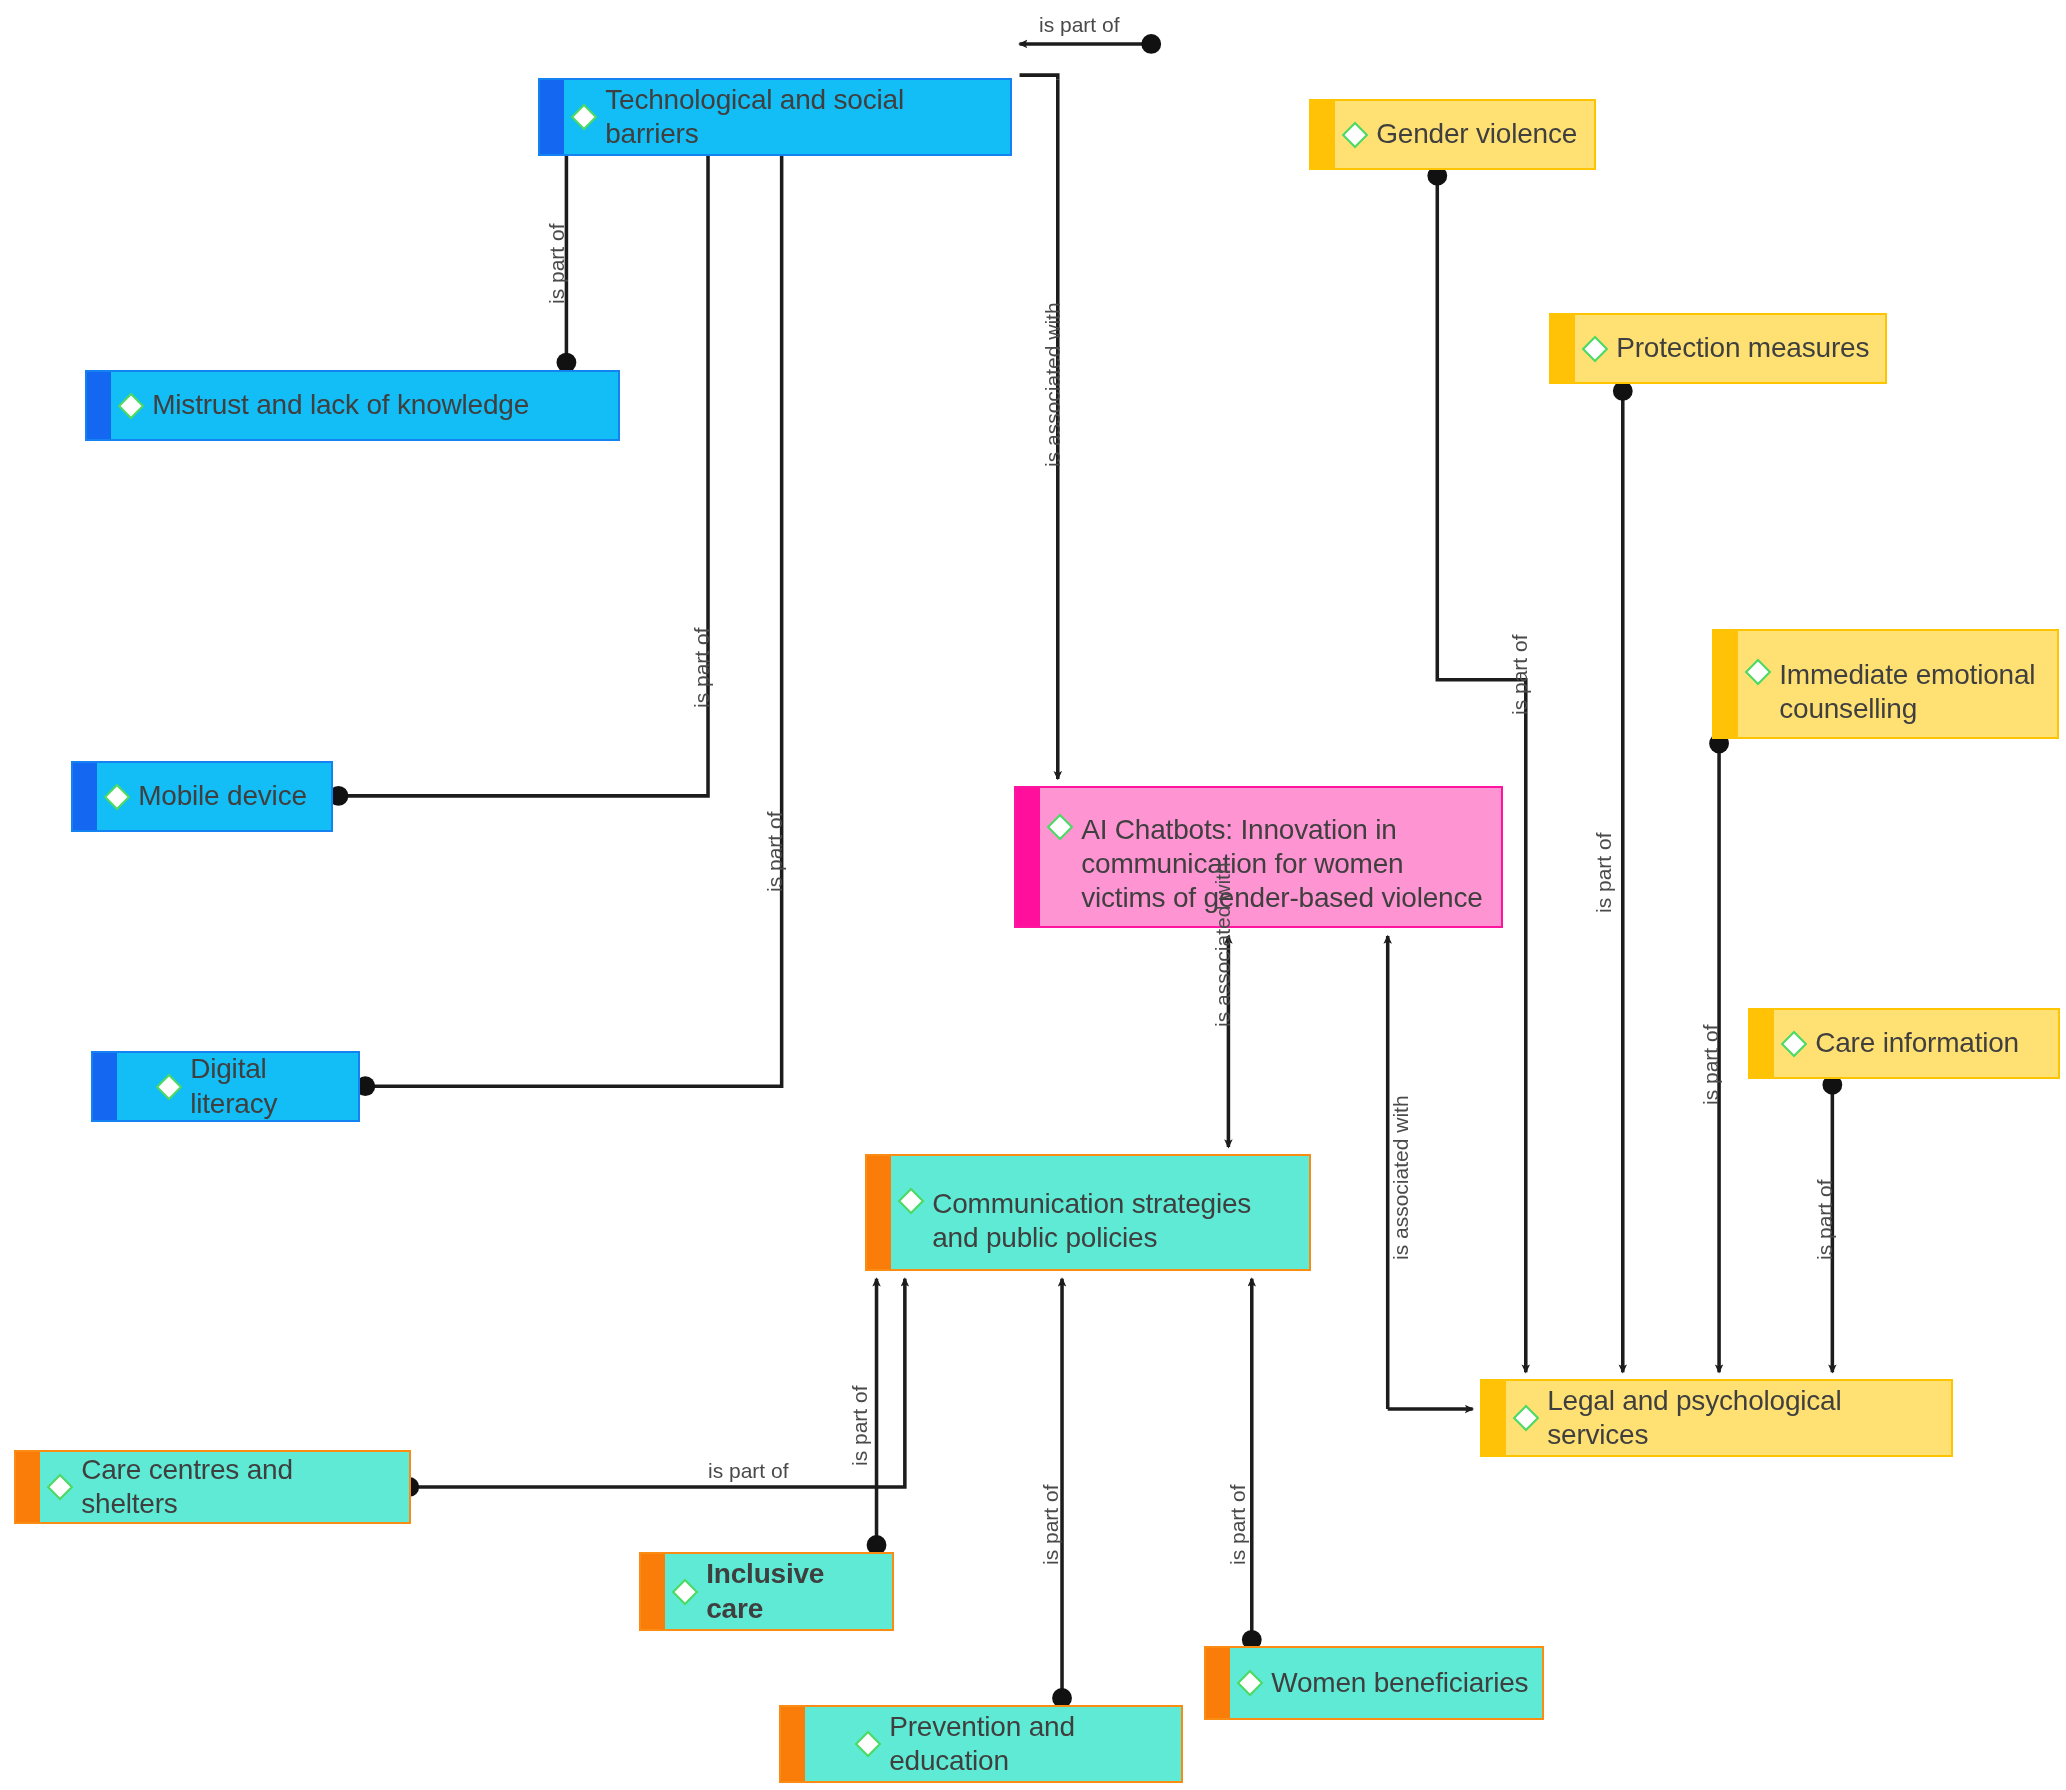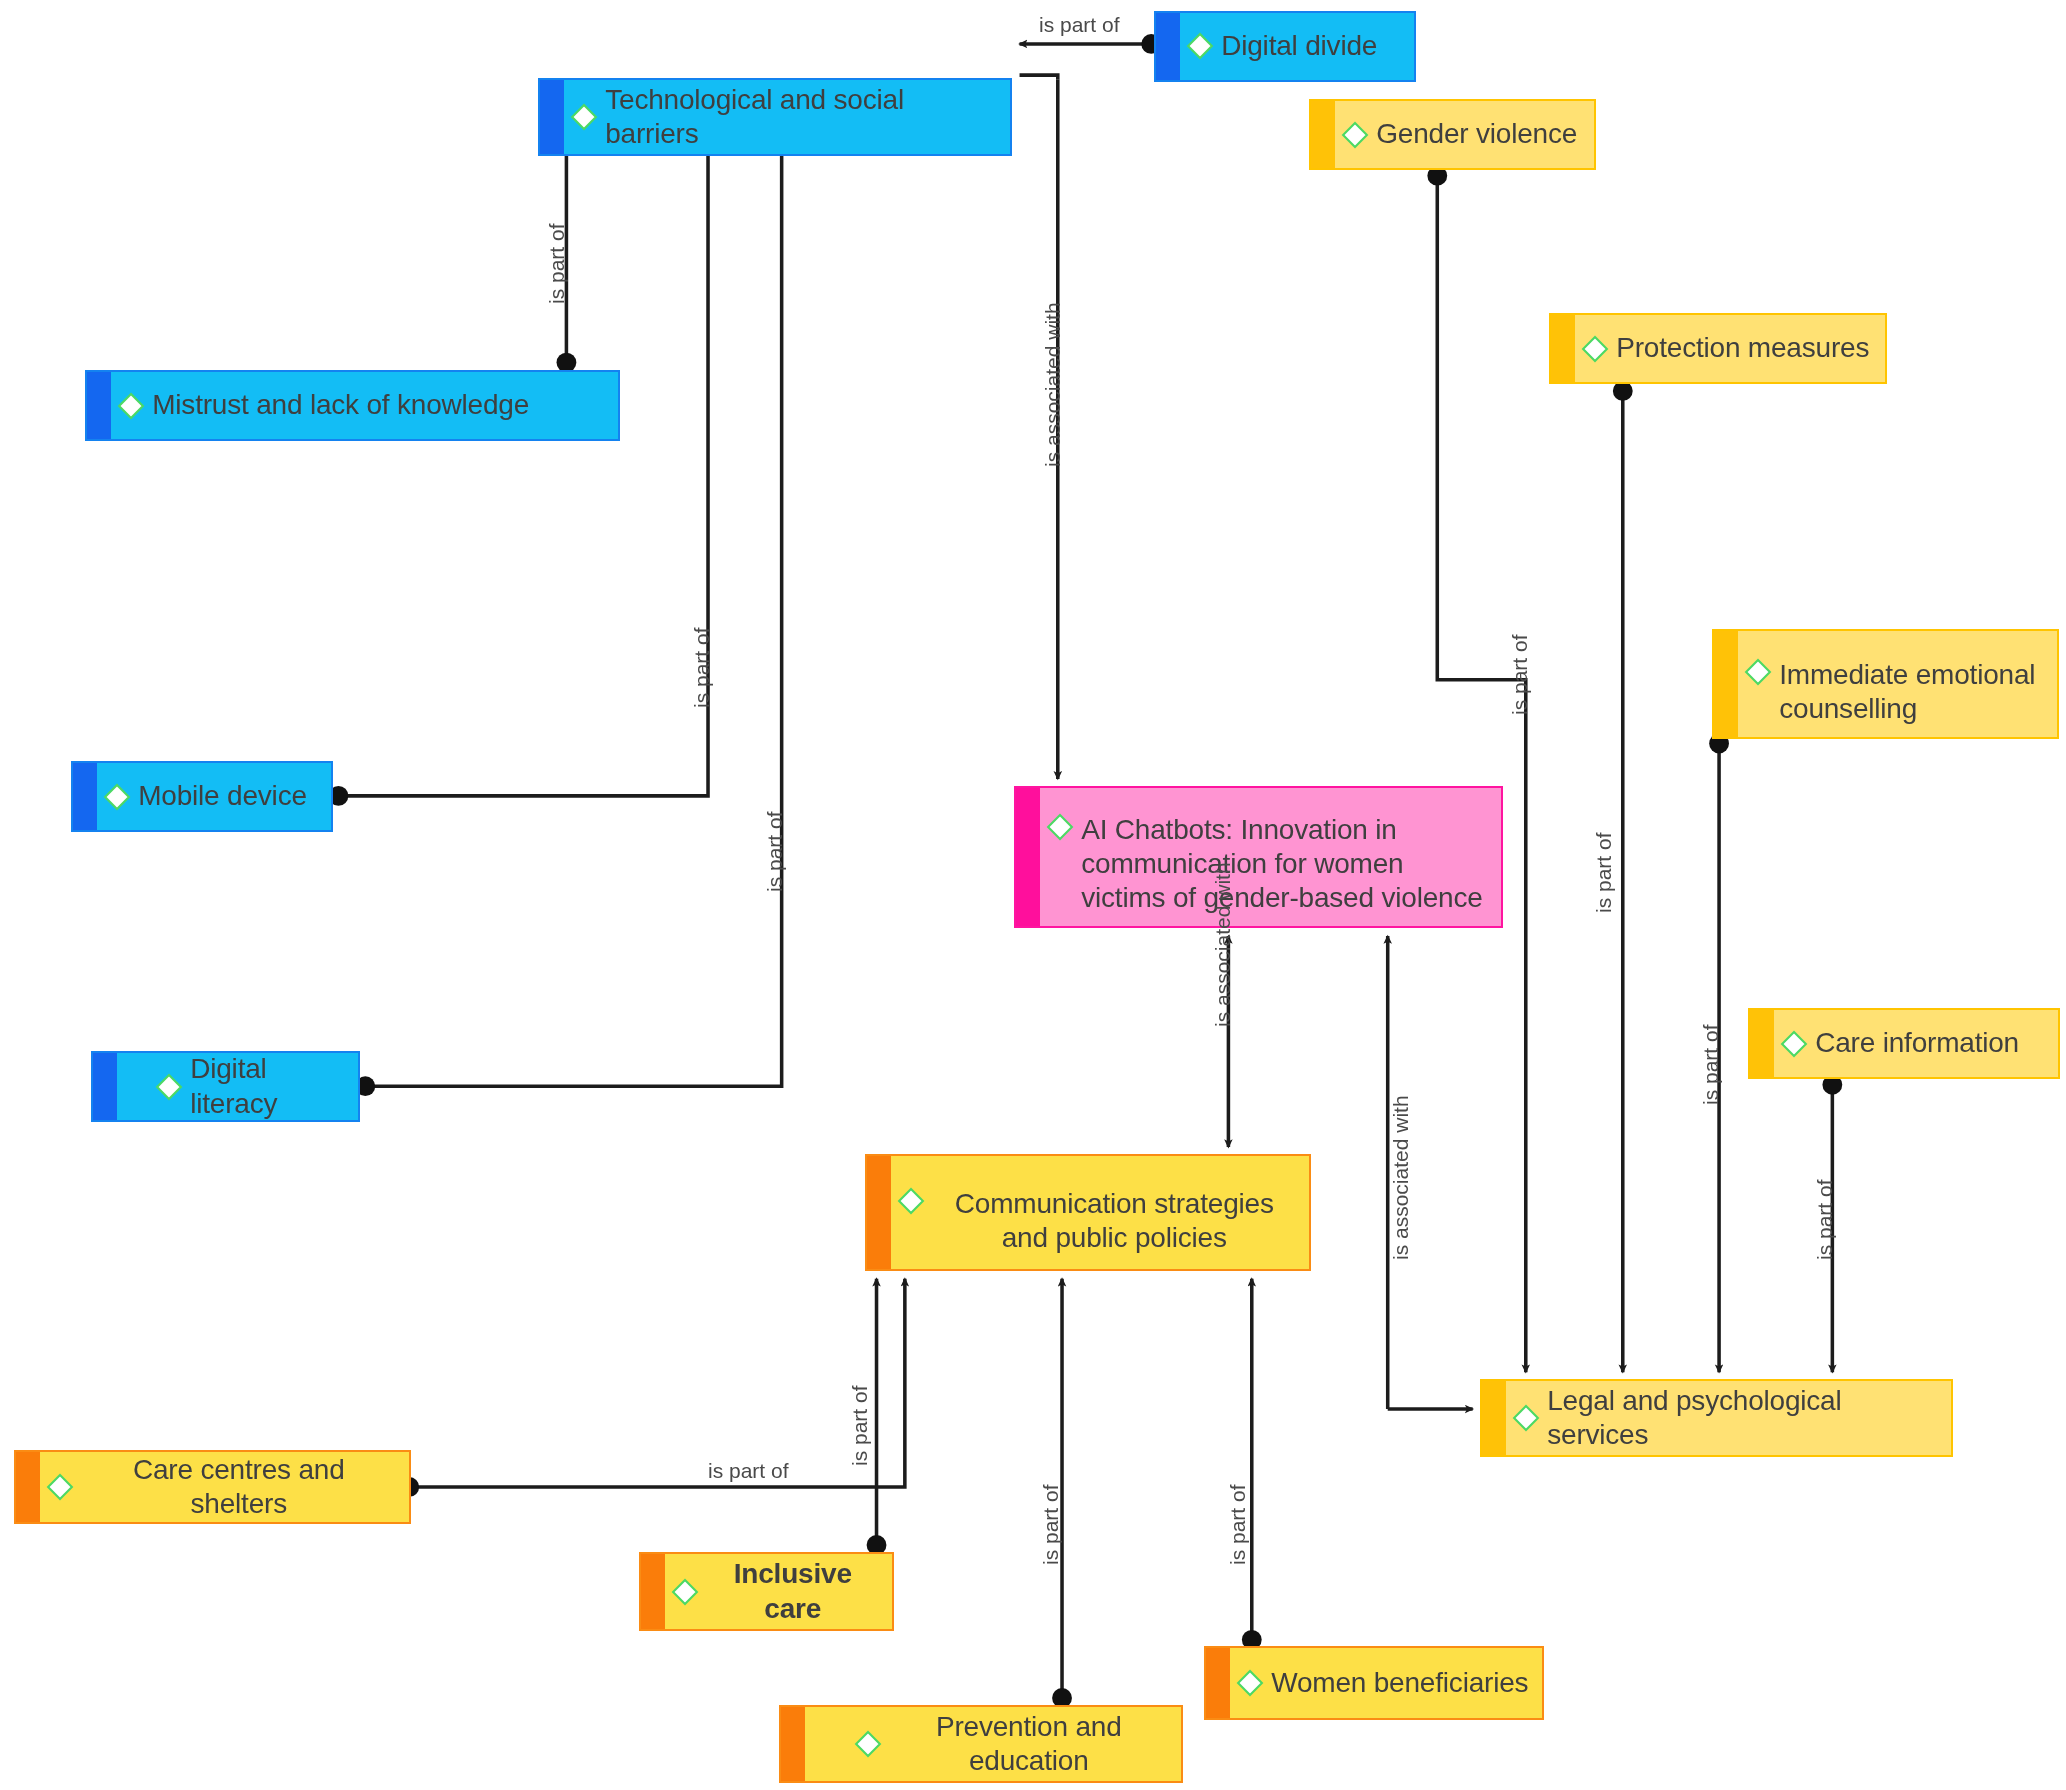--- a/index.html
+++ b/index.html
@@ -60,21 +60,21 @@
     position: relative;
     margin-left: -2.8px;
   }
   .dia svg { display:block; }
 
   
   .t-blue   { background:#13bdf5; border-color:#1482f0; }
   .t-blue   .accent { background:#1467f0; }
   .t-yellow { background:#ffe173; border-color:#ffc400; }
   .t-yellow .accent { background:#ffc207; }
-  .t-orange { background:#fde047; border-color:#fa8c14;text-align:center; }
+  .t-orange { background:#5eead4; border-color:#fa8c14; }
   .t-orange .accent { background:#fa7d0a; }
   .t-pink   { background:#ff94d2; border-color:#ff14a0; }
   .t-pink   .accent { background:#ff0f9c; }
 
   .edge-label {
     position: absolute;
     font-size: 21px;
     color: #4a4a4a;
     white-space: nowrap;
     font-family: "Liberation Sans", sans-serif;
@@ -151,31 +151,20 @@
     <span class="inner">
       <span class="dia">
         <svg width="28" height="28" viewBox="0 0 40 40">
             <path d="M20 3 L37 20 L20 37 L3 20 Z" fill="#ffffff" stroke="#4cd964" stroke-width="3"></path>
           </svg>
       </span>
       <span class="label">Technological and social barriers</span>
     </span>
   </div>
 
-  <div class="node t-blue" style="left:1154px; top:10.6px; width:262px; height:71px;">
-    <span class="accent"></span>
-    <span class="inner">
-      <span class="dia">
-        <svg width="28" height="28" viewBox="0 0 40 40">
-            <path d="M20 3 L37 20 L20 37 L3 20 Z" fill="#ffffff" stroke="#4cd964" stroke-width="3"></path>
-          </svg>
-      </span>
-      <span class="label">Digital divide</span>
-    </span>
-  </div>
 
   <div class="node t-blue" style="left:85px; top:370px; width:535px; height:71px;">
     <span class="accent"></span>
     <span class="inner">
       <span class="dia">
         <svg width="28" height="28" viewBox="0 0 40 40">
             <path d="M20 3 L37 20 L20 37 L3 20 Z" fill="#ffffff" stroke="#4cd964" stroke-width="3"></path>
           </svg>
       </span>
       <span class="label">Mistrust and lack of knowledge</span>

